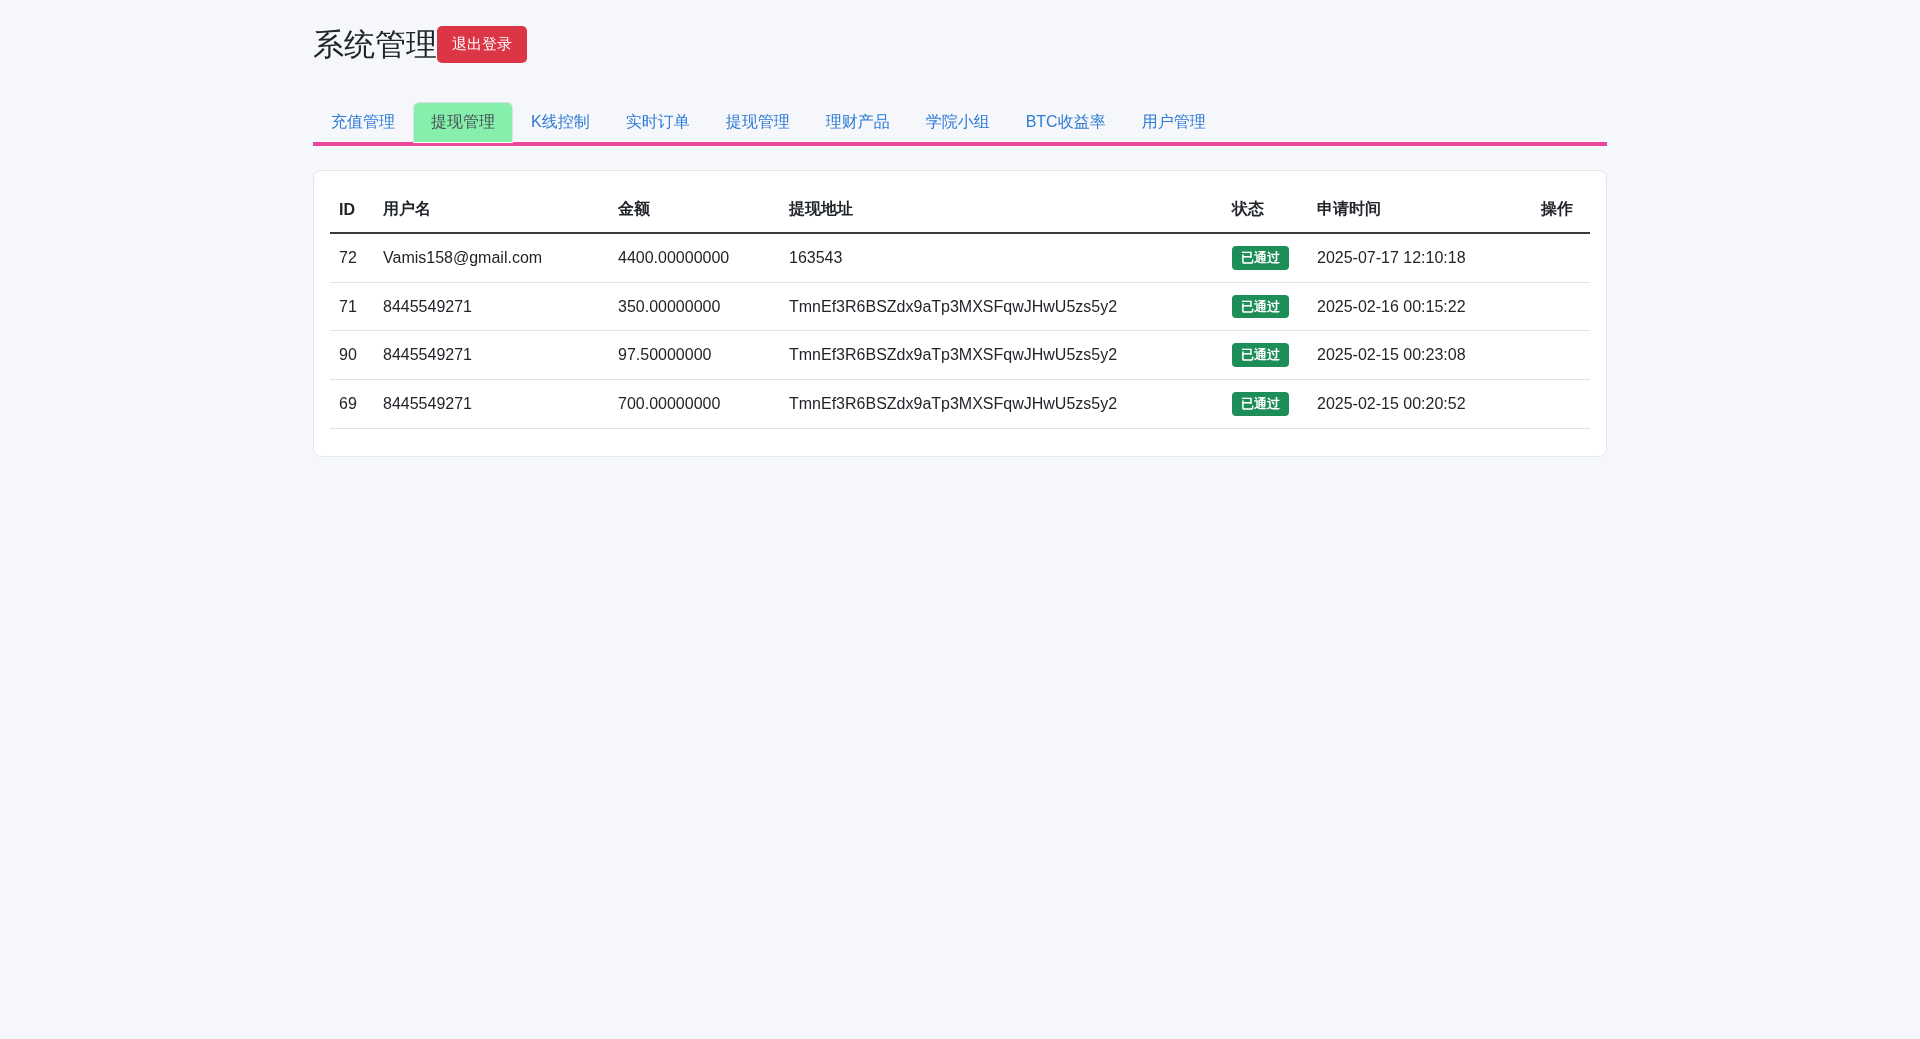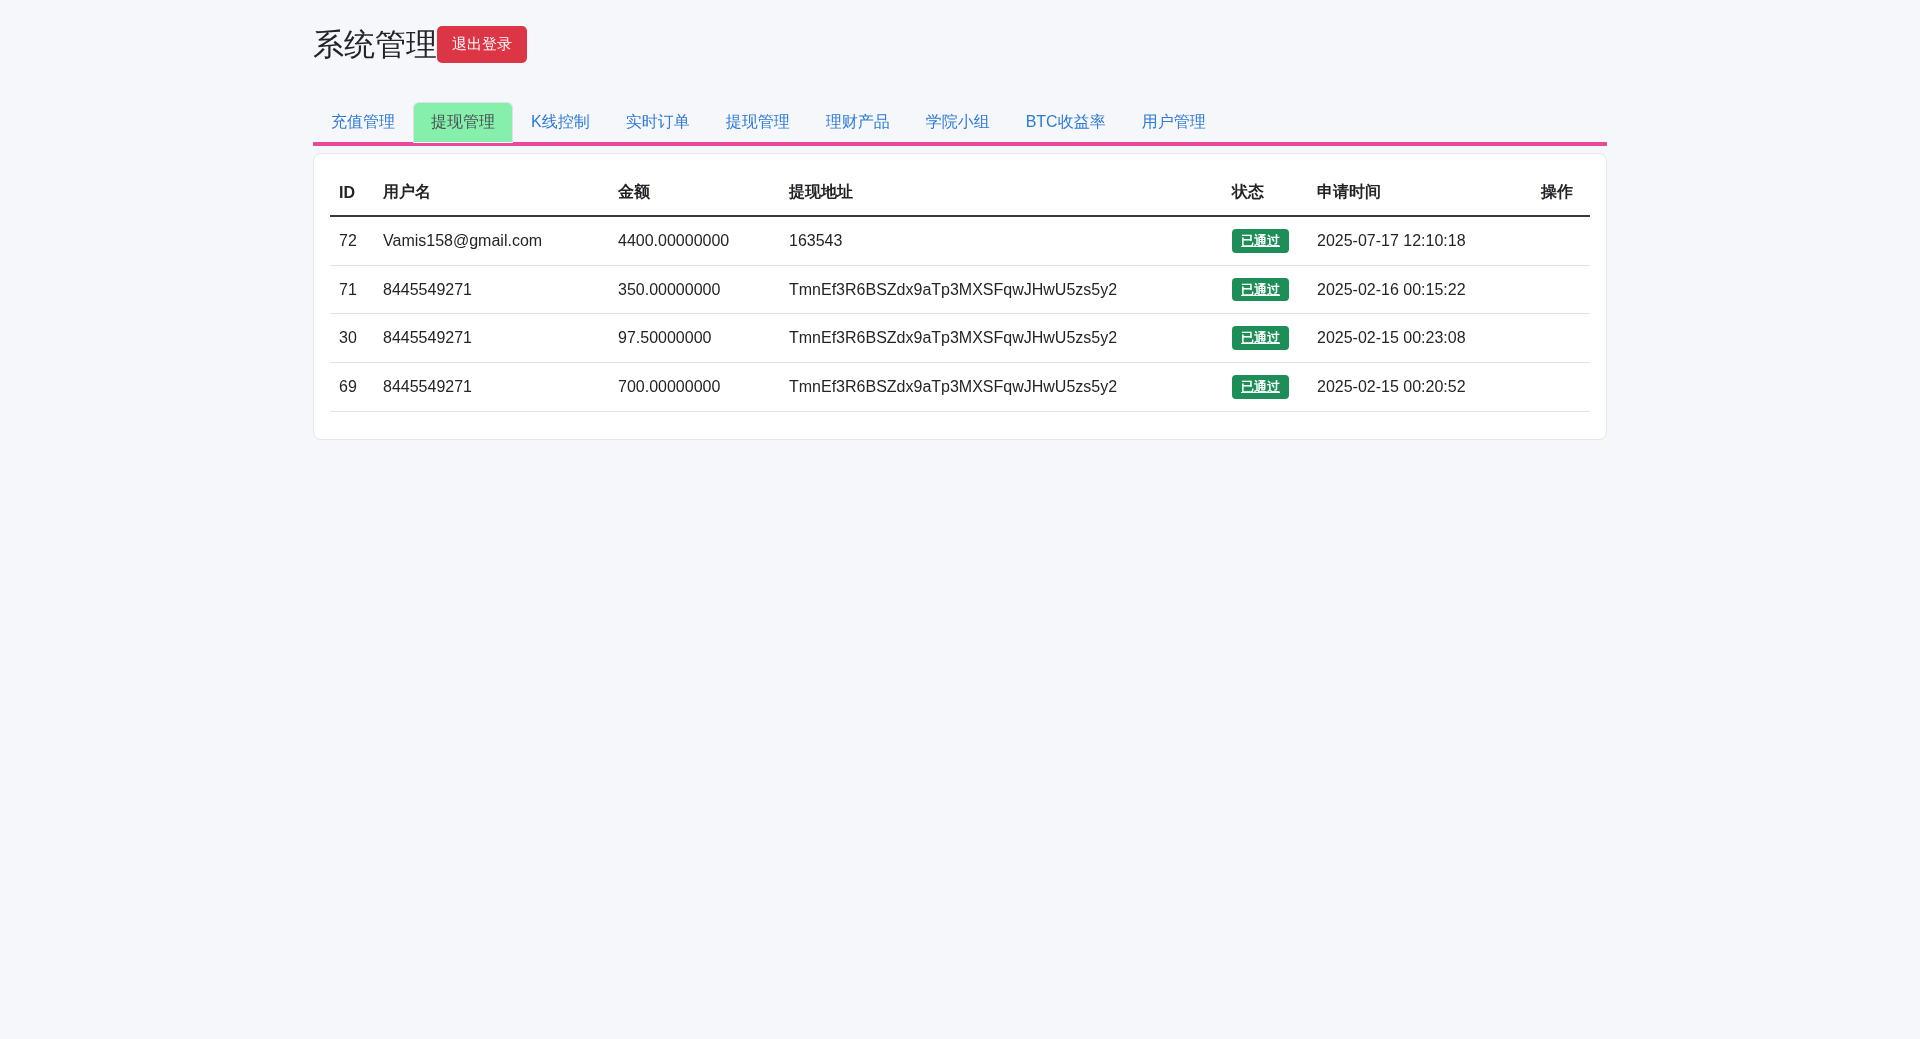--- a/index.html
+++ b/index.html
@@ -56,21 +56,21 @@
     white-space: nowrap;
   }
   .tab.active {
     background: #86efac;
     border-color: #dee2e6 #dee2e6 #ffffff;
     color: #495057;
     cursor: default;
   }
   
   .card {
-    margin-top: 7px;
+    margin-top: 24px;
     background: #ffffff;
     border: 1px solid #e4e7ec;
     border-radius: 8px;
     padding: 16px 16px 27px 16px;
   }
   table {
     width: 100%;
     border-collapse: collapse;
     table-layout: fixed;
     font-size: 16px;
@@ -100,21 +100,20 @@
   th.col-action, td.cell-action { text-align: left; }
   .status-badge {
     display: inline-block;
     background: #1e8e58;
     color: #ffffff;
     font-size: 13px;
     font-weight: bold;
     padding: 4px 9px;
     border-radius: 4px;
     line-height: 1.2;
-    text-decoration: underline;
   }
 </style>
 </head>
 <body>
 
 <div class="container">
 
   <div class="page-header">
     <h1 class="page-title">系统管理</h1>
     <button class="logout-btn">退出登录</button>
@@ -167,21 +166,21 @@
         <tr>
           <td>71</td>
           <td>8445549271</td>
           <td>350.00000000</td>
           <td>TmnEf3R6BSZdx9aTp3MXSFqwJHwU5zs5y2</td>
           <td><span class="status-badge">已通过</span></td>
           <td>2025-02-16 00:15:22</td>
           <td class="cell-action"></td>
         </tr>
         <tr>
-          <td>30</td>
+          <td>90</td>
           <td>8445549271</td>
           <td>97.50000000</td>
           <td>TmnEf3R6BSZdx9aTp3MXSFqwJHwU5zs5y2</td>
           <td><span class="status-badge">已通过</span></td>
           <td>2025-02-15 00:23:08</td>
           <td class="cell-action"></td>
         </tr>
         <tr>
           <td>69</td>
           <td>8445549271</td>

